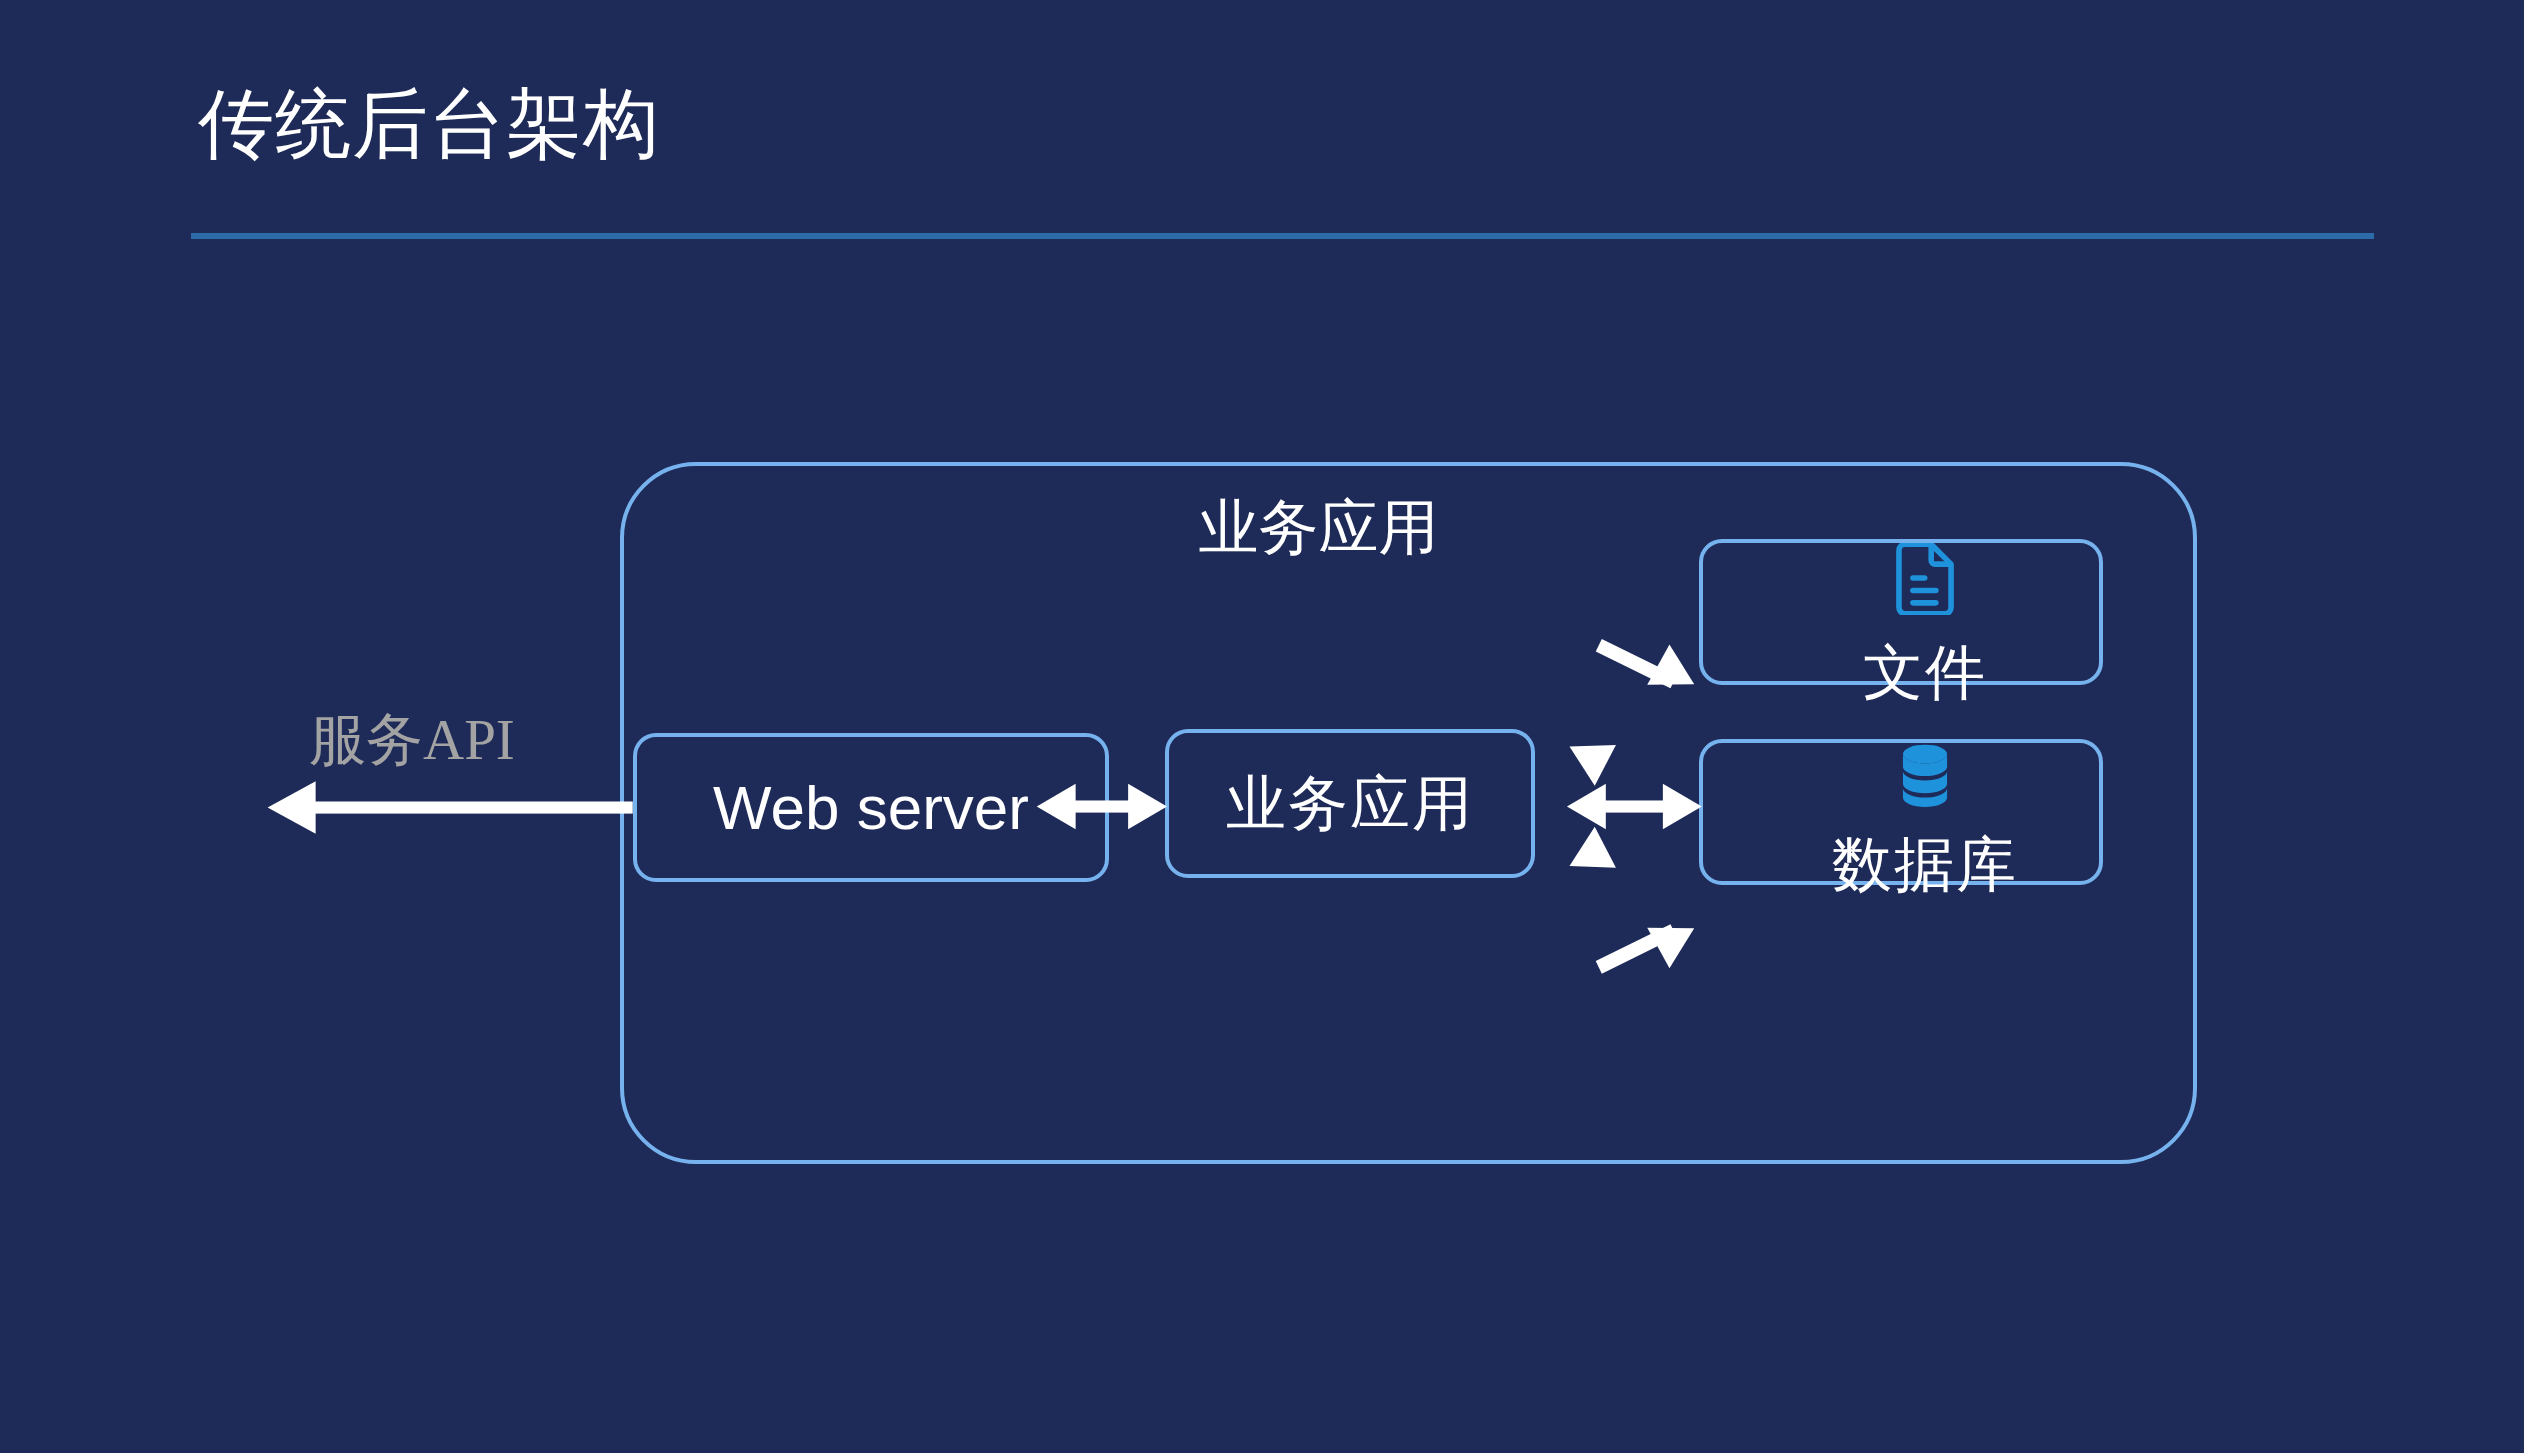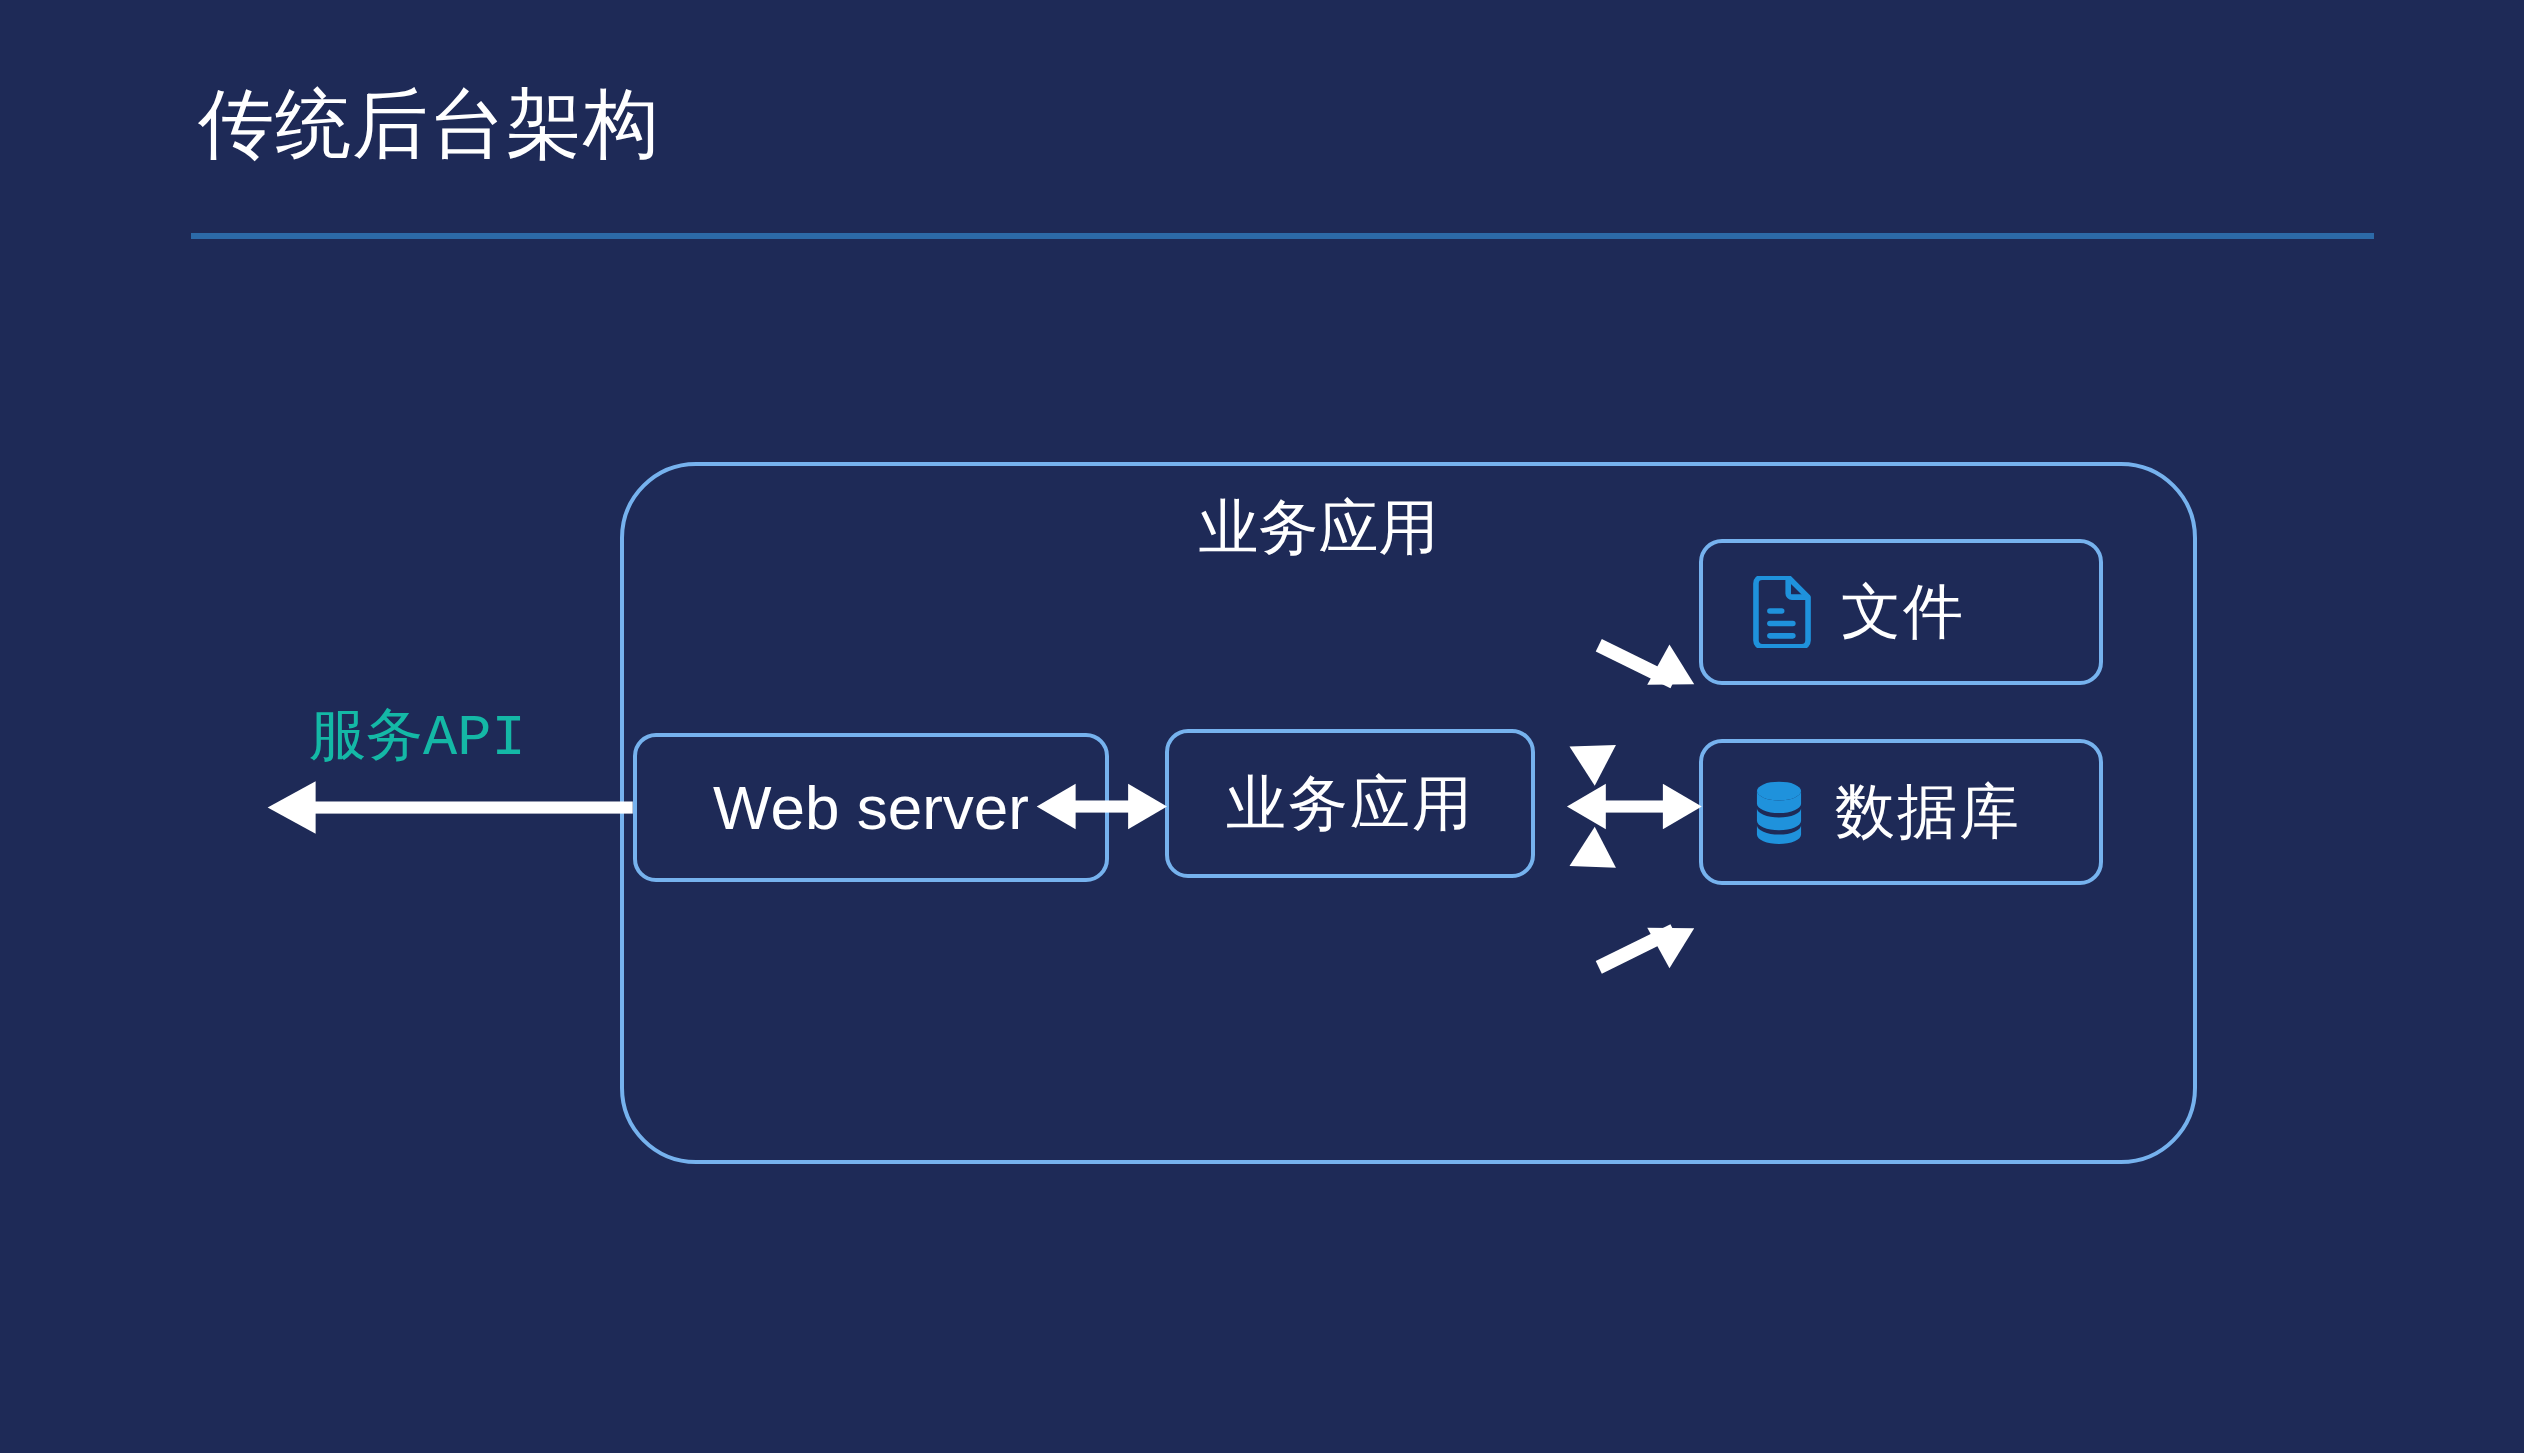--- a/index.html
+++ b/index.html
@@ -114,20 +114,21 @@
   }
 
   
   .resource-box {
     left: 1699px;
     width: 404px;
     height: 146px;
     padding-left: 48px;
     gap: 28px;
     justify-content: flex-start;
+    flex-direction: column;
   }
   #file-box    { top: 539px; }
   #db-box      { top: 739px; }
   #cache-box   { top: 940px; }
 
   .resource-label {
     font-family: "Liberation Serif", serif;
     font-size: 60px;
     color: #ffffff;
     white-space: nowrap;
@@ -151,23 +152,23 @@
     width: 2585px;
     height: 1454px;
     pointer-events: none;
   }
 
   
   #api-label {
     position: absolute;
     left: 309px;
     top: 711px;
-    font-family: Liberation Mono, monospace;
+    font-family: Liberation Serif, serif;
     font-size: 57px;
-    color: #14b8a6;
+    color: #a3a3a3;
     white-space: nowrap;
     line-height: 1;
   }
 </style>
 </head>
 <body>
 
 <div>
   <div id="slide-title">传统后台架构</div>
   <div id="title-divider"></div>

